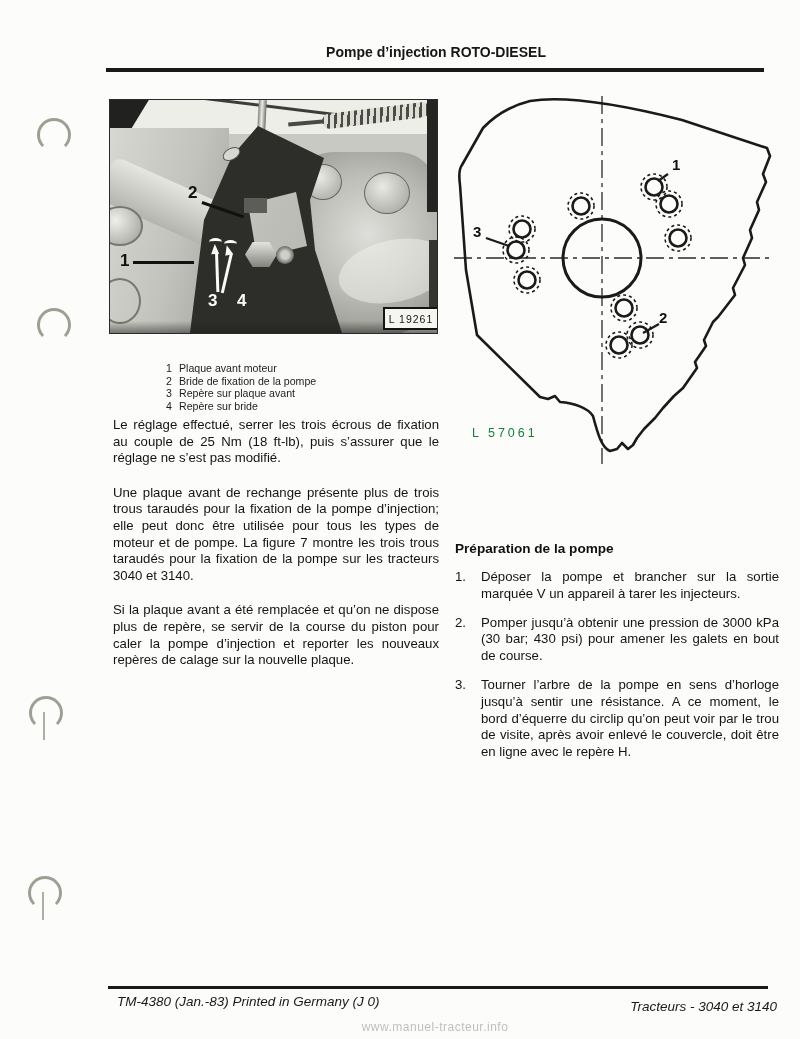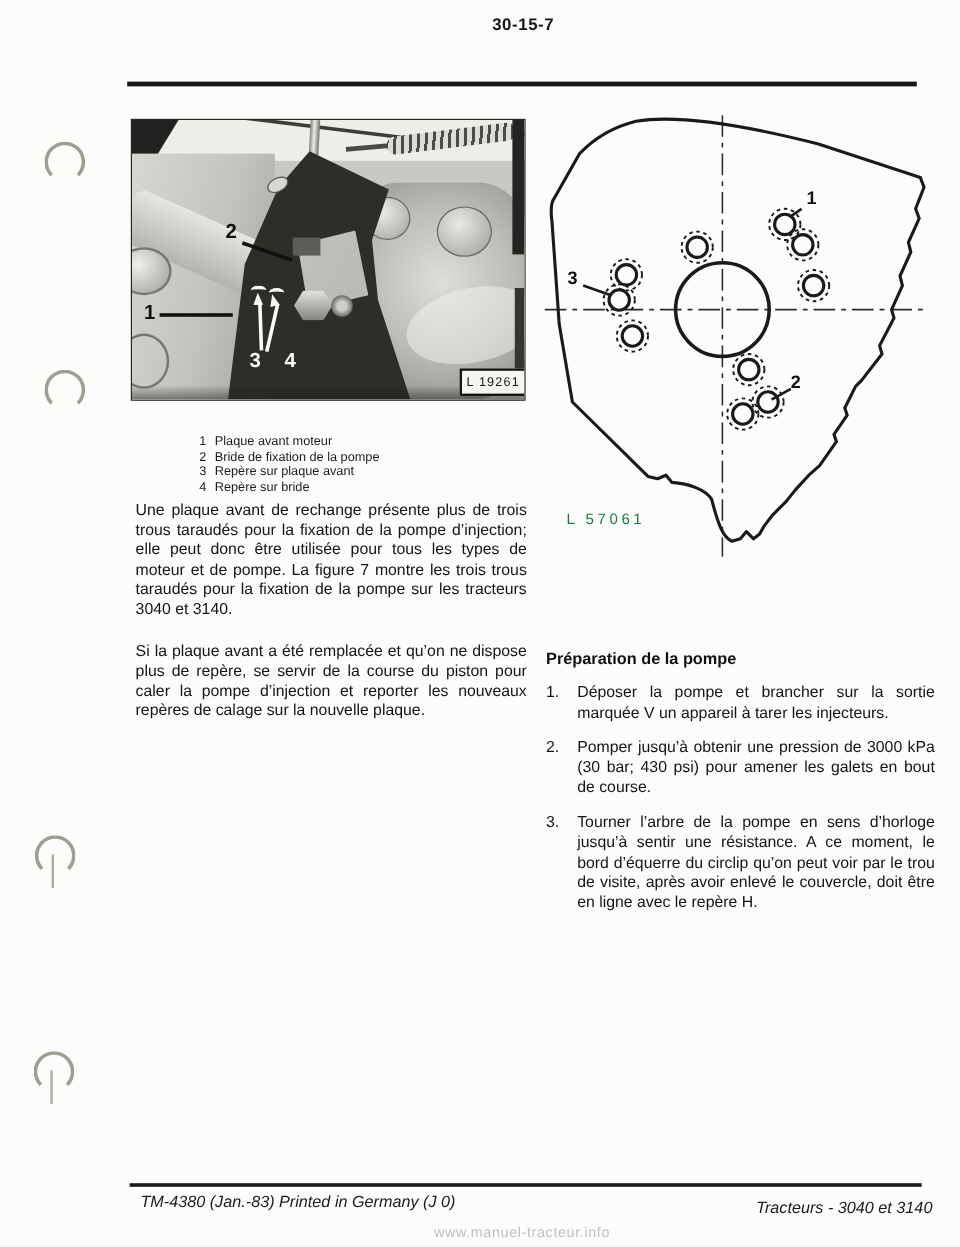--- a/index.html
+++ b/index.html
@@ -120,21 +120,21 @@
 
 <div class="page">
 
   <div class="punch" style="left:37px;top:118px;"></div>
   <div class="punch" style="left:37px;top:308px;"></div>
   <div class="punch" style="left:29px;top:696px;"></div>
   <div class="punch-stem" style="left:43px;top:712px;height:28px;"></div>
   <div class="punch" style="left:28px;top:876px;"></div>
   <div class="punch-stem" style="left:42px;top:892px;height:28px;"></div>
 
-  <div class="hdr-band hdr-code">30-15-7</div>
+  <div class="hdr-band hdr-title">Pompe d’injection ROTO-DIESEL</div>
   <div class="rule rule-top"></div>
 
   <div class="photo">
     <div class="ph-top"></div>
     <div class="rod1"></div>
     <div class="rod2"></div>
     <div class="spring"></div>
     <div class="blob-tl"></div>
     <div class="housing">
       <div class="arm"></div>
@@ -192,20 +192,21 @@
       <span class="legend-num">3</span>
       <span>Repère sur plaque avant</span>
     </div>
     <div class="legend-row">
       <span class="legend-num">4</span>
       <span>Repère sur bride</span>
     </div>
   </div>
 
   <div class="lcol">
+    <p>Le réglage effectué, serrer les trois écrous de fixation au couple de 25 Nm (18 ft-lb), puis s’assurer que le réglage ne s’est pas modifié.</p>
     <p>Une plaque avant de rechange présente plus de trois trous taraudés pour la fixation de la pompe d’injection; elle peut donc être utilisée pour tous les types de moteur et de pompe. La figure 7 montre les trois trous taraudés pour la fixation de la pompe sur les tracteurs 3040 et 3140.</p>
     <p>Si la plaque avant a été remplacée et qu’on ne dispose plus de repère, se servir de la course du piston pour caler la pompe d’injection et reporter les nouveaux repères de calage sur la nouvelle plaque.</p>
   </div>
 
   <svg class="fig7-svg" viewBox="0 0 322 380">
 
     <path d="M 2 168 L 318 168" stroke="#2a2a2a" stroke-width="1.3" stroke-dasharray="18 5 4 5" fill="none"></path>
     <path d="M 150 6 L 150 374" stroke="#2a2a2a" stroke-width="1.3" stroke-dasharray="18 5 4 5" fill="none"></path>
 
     <path d="M 78 11 C 115 5 175 16 230 30 L 315 58 L 318 66 L 311 84 L 314 92 L 305 112 L 307 120

